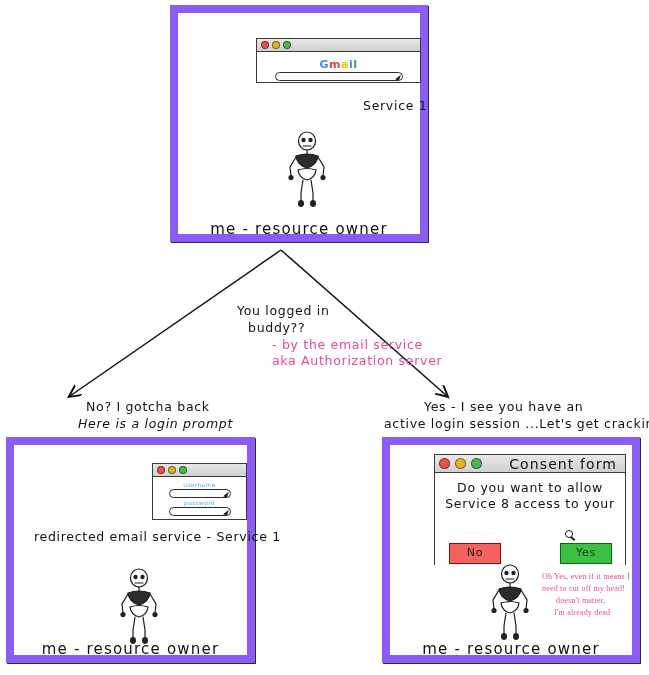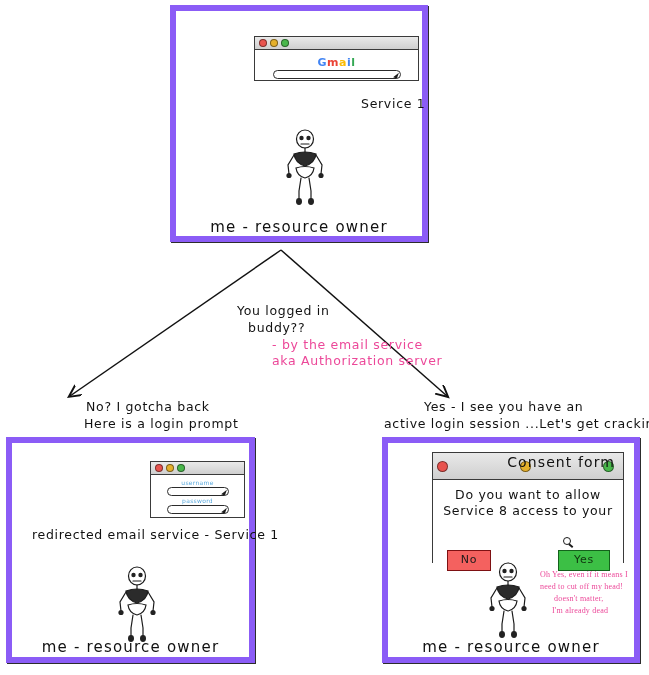--- a/index.html
+++ b/index.html
@@ -8,21 +8,21 @@
     background:#ffffff;
     font-family:"DejaVu Sans",sans-serif;
     position:relative;overflow:hidden;
   }
   .stage{position:absolute;left:0;top:0;width:649px;height:675px;}
 
   
   .panel{
     position:absolute;
     background:#fff;
-    border:6px solid #8b5cf6;
+    border:8px solid #8b5cf6;
     box-shadow:1px 1px 0 #2c2c2c;
     box-sizing:border-box;
   }
 
   
   .hw{
     font-family:"DejaVu Sans",sans-serif;
     color:#111;
     letter-spacing:.5px;
     white-space:pre;
@@ -84,21 +84,21 @@
     border-bottom:6px solid #1b1b1b;
     transform:rotate(20deg);
   }
   .flabel{
     position:absolute;
     color:#5aa9dd;font-size:6px;letter-spacing:.3px;
     text-align:center;width:100%;left:0;
   }
 
   
-  .consent .titlebar{height:27px;justify-content:space-between;}
+  .consent .titlebar{height:18px;}
   .consent .ctitle{
     position:absolute;left:0;right:8px;top:1px;
     text-align:right;font-size:14px;letter-spacing:1.1px;color:#111;
     font-family:"DejaVu Sans",sans-serif;
   }
   .consent .dot{width:9px;height:9px;margin-right:5px;}
   .consent .body{background:#fff;}
 
   .btn{
     position:absolute;
@@ -189,21 +189,21 @@
 
     <div class="hw hw-lg center" style="position:absolute;left:0;right:0;top:207px;">me - resource owner</div>
   </div>
 
   <div class="hw hw-md" style="position:absolute;left:237px;top:303px;">You logged in</div>
   <div class="hw hw-md" style="position:absolute;left:248px;top:320px;">buddy??</div>
   <div class="hw hw-md green" style="position:absolute;left:272px;top:337px;">- by the email service</div>
   <div class="hw hw-md green" style="position:absolute;left:272px;top:353px;">aka Authorization server</div>
 
   <div class="hw hw-md" style="position:absolute;left:86px;top:399px;">No? I gotcha back</div>
-  <div class="hw hw-md" style="position:absolute;left:84px;top:416px;">Here is a login prompt</div>
+  <div class="hw hw-md" style="position:absolute;left:78px;top:416px;font-style:italic;">Here is a login prompt</div>
 
   <div class="hw hw-md" style="position:absolute;left:424px;top:399px;">Yes - I see you have an</div>
   <div class="hw hw-md" style="position:absolute;left:384px;top:416px;">active login session ...Let's get cracking</div>
 
   <div class="panel" style="left:6px;top:437px;width:249px;height:226px;padding-left:39px;">
 
     <div class="browser" style="left:138px;top:18px;width:95px;height:57px;">
       <div class="titlebar">
         <span class="dot r"></span>
         <span class="dot y"></span>
@@ -259,21 +259,21 @@
       </div>
       <div class="body">
         <div class="hw hw-md center" style="position:absolute;left:0;right:0;top:7px;">Do you want to allow</div>
         <div class="hw hw-md center" style="position:absolute;left:0;right:0;top:23px;">Service 8 access to your</div>
 
         <div class="magnifier" style="left:130px;top:57px;">
           <div class="lens"></div>
             <div class="handle"></div>
         </div>
 
-        <div class="btn btn-no" style="left:14px;top:70px;width:44px;">No</div>
+        <div class="btn btn-no" style="left:14px;top:70px;width:52px;">No</div>
         <div class="btn btn-yes" style="left:125px;top:70px;width:52px;">Yes</div>
       </div>
     </div>
 
     <div class="skel" style="left:95px;top:119px;width:50px;height:78px;">
       <svg viewBox="0 0 50 78" width="50" height="78">
         <g stroke="#1b1b1b" stroke-width="1.2" fill="none" stroke-linecap="round">
           <ellipse cx="25" cy="10" rx="8.5" ry="9" fill="#fff"></ellipse>
           <circle cx="21.5" cy="9" r="2.2" fill="#222" stroke="none"></circle>
           <circle cx="28.5" cy="9" r="2.2" fill="#222" stroke="none"></circle>

